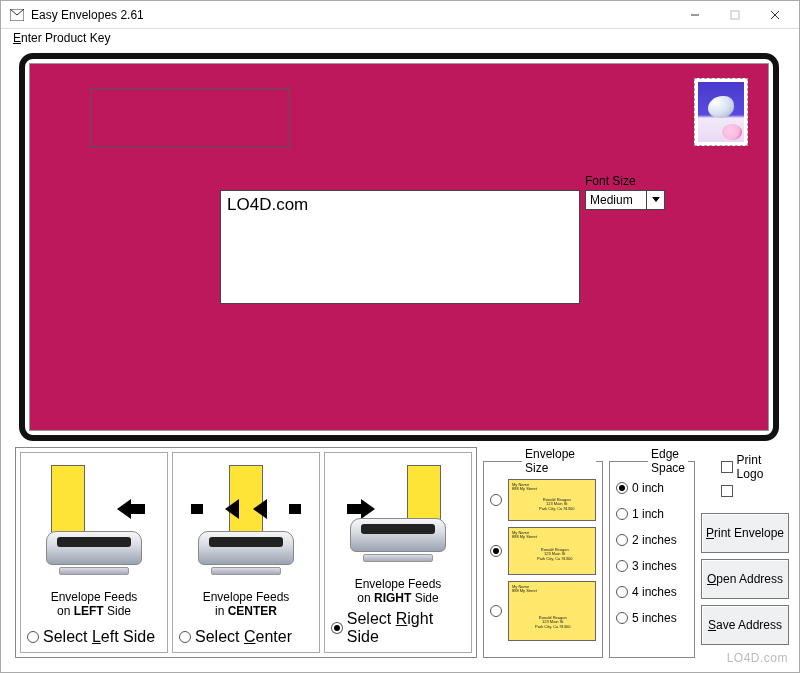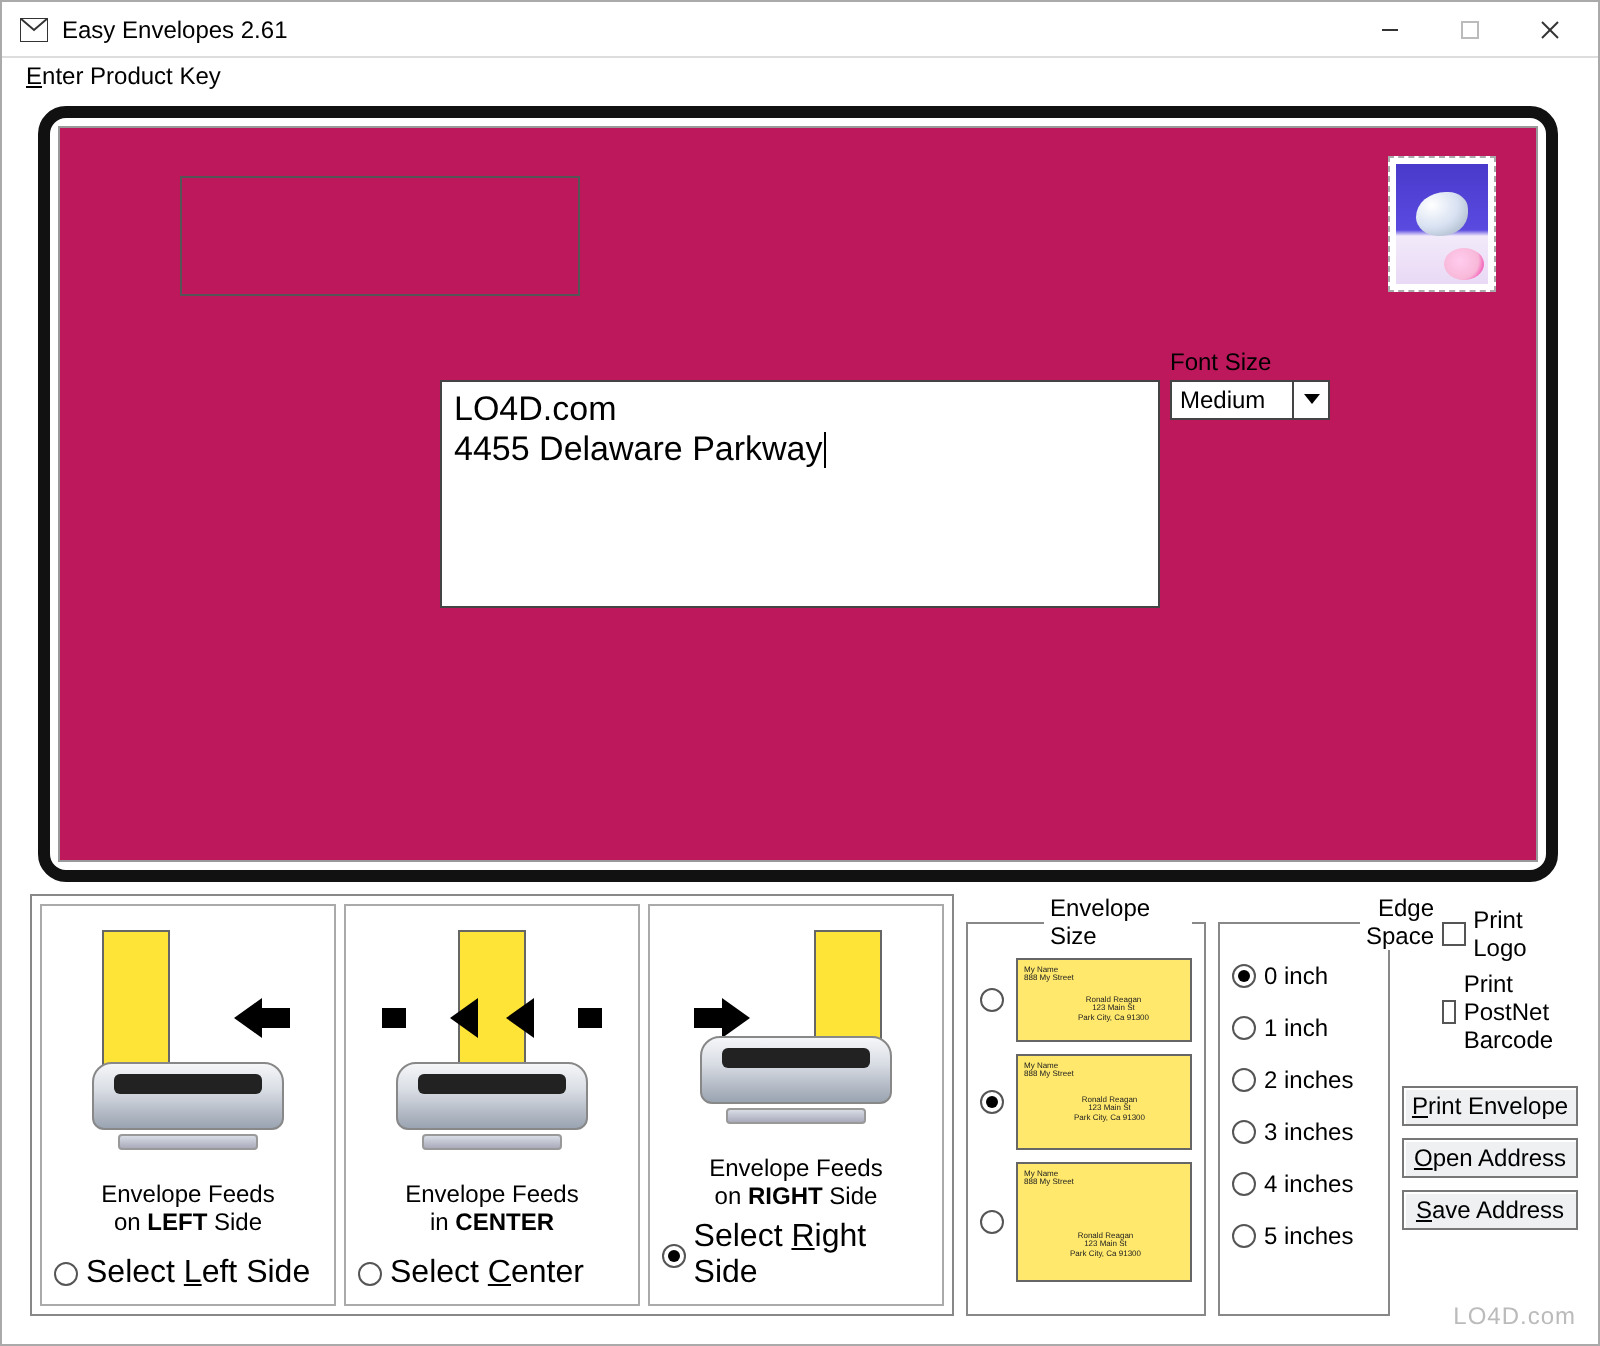--- a/index.html
+++ b/index.html
@@ -245,34 +245,33 @@
   position: absolute; font-size: 4px; color: #222; text-align: center;
 }
 .env-thumb.small .dest { left: 30px; top: 18px; }
 .env-thumb.med .dest { left: 28px; top: 20px; }
 .env-thumb.large .dest { left: 26px; top: 34px; }
 
 .edge-space {
   width: 80px; height: 211px;
   display: flex; flex-direction: column; gap: 12px;
   padding-top: 6px;
-  text-align: right;
 }
 .edge-row { display: flex; align-items: center; gap: 4px; font-size: 12px; }
 
 .right-col {
   width: 120px; padding-top: 6px;
   display: flex; flex-direction: column; gap: 4px;
 }
 .chk-row { display: flex; align-items: center; gap: 4px; font-size: 12px; padding-left: 20px; }
 .chk {
   width: 12px; height: 12px; border: 1px solid #555;
 }
 .btn {
-  height: 20px; border: 1px solid #777; background: #eef0f2;
+  height: 40px; border: 1px solid #777; background: #eef0f2;
   font-size: 12px; display: flex; align-items: center; justify-content: center;
   box-shadow: inset 1px 1px 0 #fff;
 }
 .btn u { text-decoration: underline; }
 .right-col .btn { margin-top: 2px; }
 
 .watermark {
   position: absolute; right: 12px; bottom: 8px;
   font-size: 12px; color: #bbb; letter-spacing: 0.5px;
 }
@@ -325,21 +324,20 @@
     <div class="fontsize-select">
       <span>Medium</span>
       <span class="arrow">
         <svg width="8" height="6">
             <path d="M0 0 L8 0 L4 5 Z" fill="#000"></path>
           </svg>
       </span>
     </div>
     <div class="addr-box">
       <div>LO4D.com</div>
-      <div><span>4455 Delaware Parkway</span><span class="caret"></span></div>
     </div>
   </div>
 </div>
 
 <div class="bottom">
 
   <div class="feed-group">
 
     <div class="feed-card">
       <div class="feed-pic">
@@ -454,21 +452,20 @@
       </div>
   </fieldset>
 
   <div class="right-col">
     <label class="chk-row">
       <span class="chk"></span>
       <span>Print Logo</span>
     </label>
     <label class="chk-row">
       <span class="chk"></span>
-      <span>Print PostNet Barcode</span>
     </label>
     <div style="height:6px"></div>
     <div class="btn">
         <span><u>P</u>rint Envelope</span>
       </div>
     <div class="btn">
         <span><u>O</u>pen Address</span>
       </div>
     <div class="btn">
         <span><u>S</u>ave Address</span>

